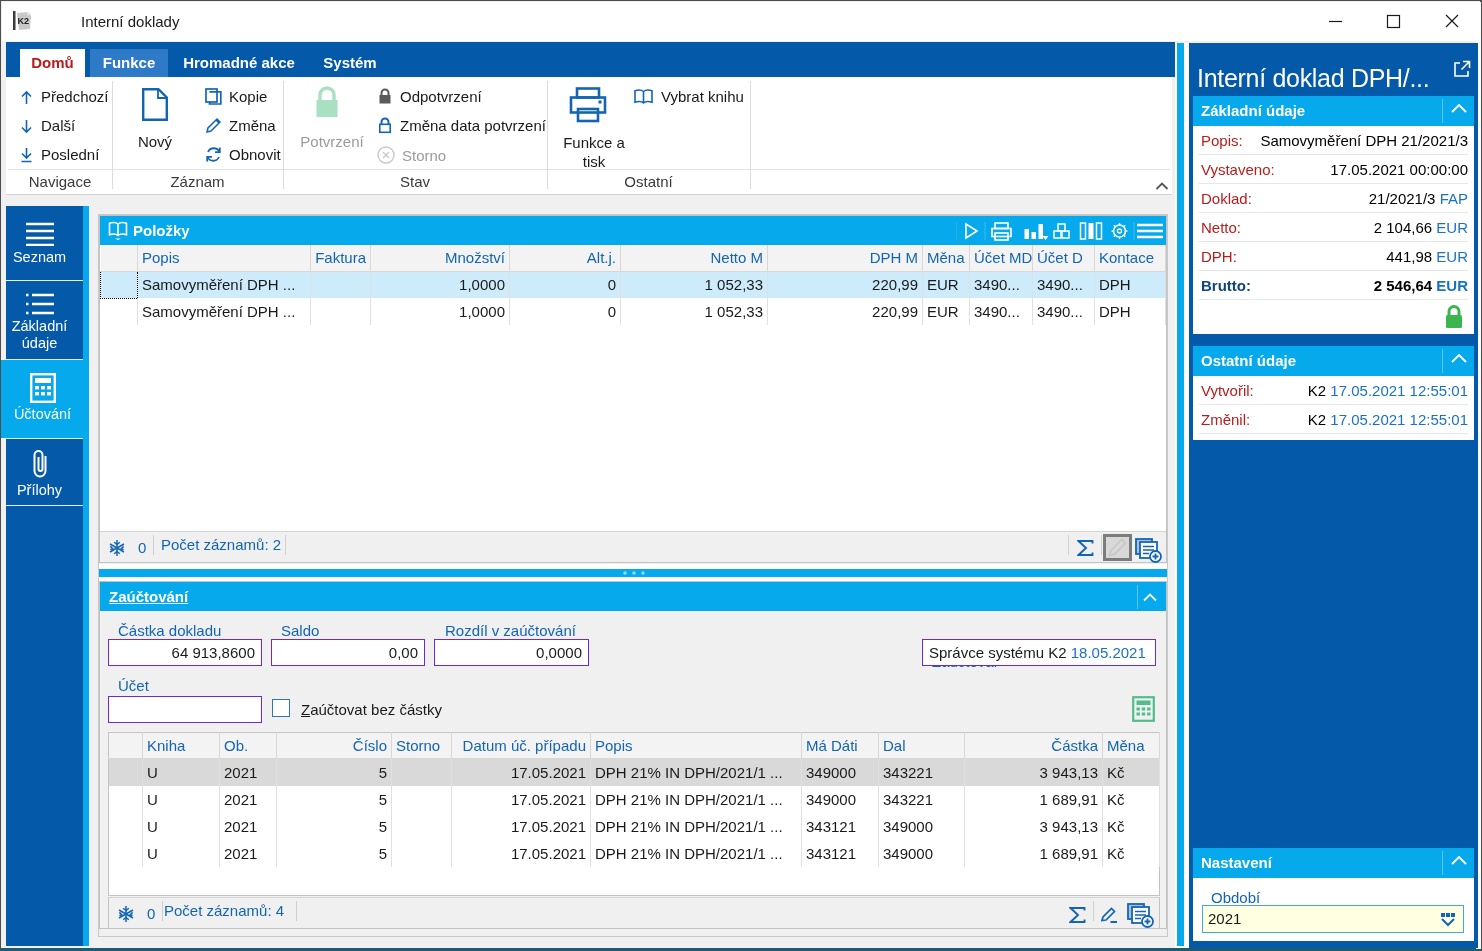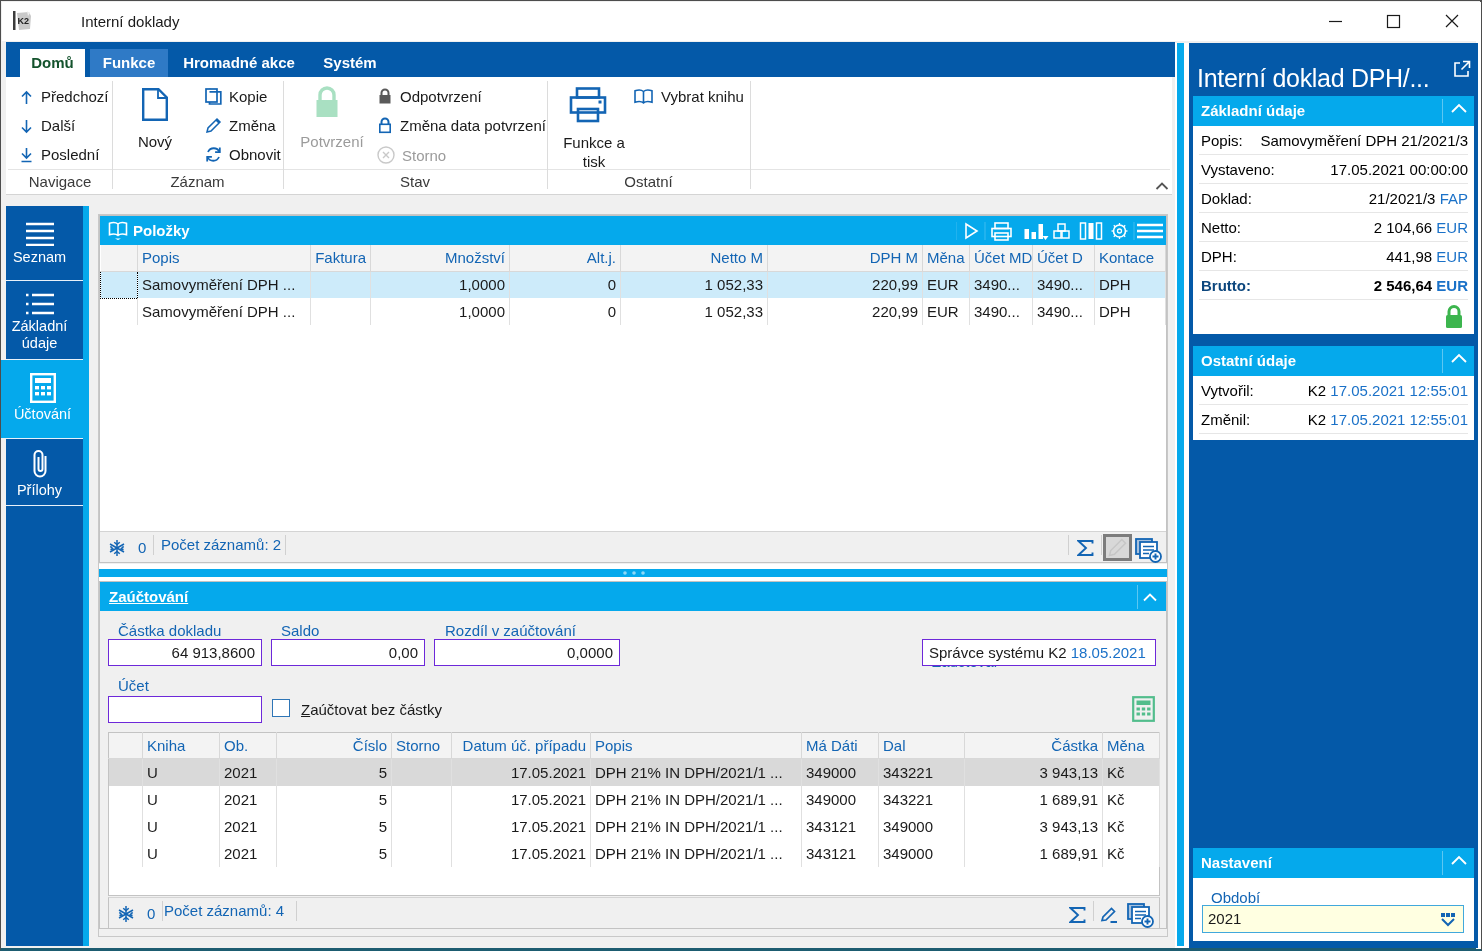--- a/index.html
+++ b/index.html
@@ -11,21 +11,21 @@
 
 
 #titlebar { position:absolute; left:1px; top:1px; width:1479px; height:39px; background:#fff; }
 #k2icon { position:absolute; left:11px; top:8px; width:21px; height:21px; }
 #wintitle { position:absolute; left:35px; top:11px; font-size:15px; color:#1a1a1a;margin-left:44px; }
 
 
 #ribbon { position:absolute; left:5px; top:41px; width:1166px; height:153px; background:#fff; }
 #tabbar { position:absolute; left:0; top:0; width:1169px; height:35px; background:#0459a8; }
 .tab { position:absolute; top:7px; height:28px; line-height:28px; color:#fff; font-weight:bold; text-align:center; }
-#tab-domu { left:14px; width:65px; background:#fff; color:#14532d; }
+#tab-domu { left:14px; width:65px; background:#fff; color:#b91c1c; }
 #tab-funkce { left:84px; width:78px; background:#2f7ac6; }
 #tab-ha { left:167px; width:132px; }
 #tab-system { left:299px; width:90px; }
 #ribbonbody { position:absolute; left:0; top:35px; width:1166px; height:118px; background:#fff; border-bottom:1px solid #d4d4d4; }
 .vsep { position:absolute; top:4px; height:108px; width:1px; background:#dcdcdc; }
 .grouplabel { position:absolute; top:94px; height:22px; line-height:22px; text-align:center; color:#3a3a3a; }
 #labelline { position:absolute; left:2px; top:92px; width:1162px; height:1px; background:#e4e4e4; }
 .rowbtn { position:absolute; height:18px; line-height:18px; white-space:nowrap; }
 .rowbtn svg { vertical-align:-3px; margin-right:7px; }
 .graytxt { color:#9b9b9b; }
@@ -53,21 +53,21 @@
 
 .lbl { position:absolute; color:#1365b4; font-size:15px; white-space:nowrap; }
 .inp { position:absolute; background:#fff; border:1px solid #6d28d9; height:27px; line-height:25px; padding:0 6px; font-size:15px; white-space:nowrap; }
 
 
 #rightpanel { position:absolute; left:1188px; top:42px; width:289px; height:905px; background:#0459a8; }
 .rsec { position:absolute; left:4px; width:281px; }
 .rhead { height:30px; background:#05a9ec; color:#fff; font-weight:bold; line-height:30px; padding-left:8px; position:relative; }
 .rbody { background:#fff; position:relative; }
 .rrow { position:relative; height:29px; line-height:29px; margin:0 6px; border-bottom:1px solid #e6e6e6; }
-.rrow .k { position:absolute; left:2px; color:#000000; }
+.rrow .k { position:absolute; left:2px; color:#b91c1c; }
 .rrow .v { position:absolute; right:0; color:#000; }
 .blue { color:#1a71c8; }
 .chev { position:absolute; right:6px; top:7px; }
 .rheadsep { position:absolute; right:31px; top:3px; width:1px; height:24px; background:rgba(255,255,255,0.35); }
 </style>
 </head>
 <body>
 <div id="win">
 
   <div id="titlebar">
@@ -376,21 +376,21 @@
       <svg class="chev" style="right:8px;top:10px" width="16" height="10" viewBox="0 0 16 10">
           <path d="M2 8.5 L8 2.5 L14 8.5" fill="none" stroke="#fff" stroke-width="1.8"></path>
         </svg>
     </div>
     <div class="lbl" style="left:18px;top:40px;">Částka dokladu</div>
     <div class="lbl" style="left:181px;top:40px;">Saldo</div>
     <div class="lbl" style="left:345px;top:40px;">Rozdíl v zaúčtování</div>
     <div class="lbl" style="left:832px;top:40px;margin-top:31px;">Zaúčtoval</div>
     <div class="inp r" style="left:8px;top:57px;width:154px;">64 913,8600</div>
     <div class="inp r" style="left:171px;top:57px;width:154px;">0,00</div>
-    <div class="inp r" style="left:334px;top:57px;width:186px;">0,0000</div>
+    <div class="inp r" style="left:334px;top:57px;width:155px;">0,0000</div>
     <div class="inp" style="left:822px;top:57px;width:234px;">Správce systému K2 <span class="blue">18.05.2021</span></div>
     <div class="lbl" style="left:18px;top:95px;">Účet</div>
     <div class="inp" style="left:8px;top:114px;width:154px;"></div>
     <div class="abs" style="left:172px;top:117px;width:18px;height:18px;border:1.5px solid #2e75b6;background:#fff;"></div>
     <div class="abs" style="left:201px;top:119px;"><span style="text-decoration:underline;">Z</span>aúčtovat bez částky</div>
     <svg class="abs" style="left:1032px;top:114px" width="23" height="26" viewBox="0 0 23 26">
       <rect x="1.2" y="1.2" width="20.6" height="23.6" fill="none" stroke="#52bd8c" stroke-width="2.2"></rect>
       <rect x="4.5" y="4.5" width="14" height="4.5" fill="#52bd8c"></rect>
       <g fill="#52bd8c">
         <rect x="4.5" y="11.5" width="3.4" height="3"></rect>

